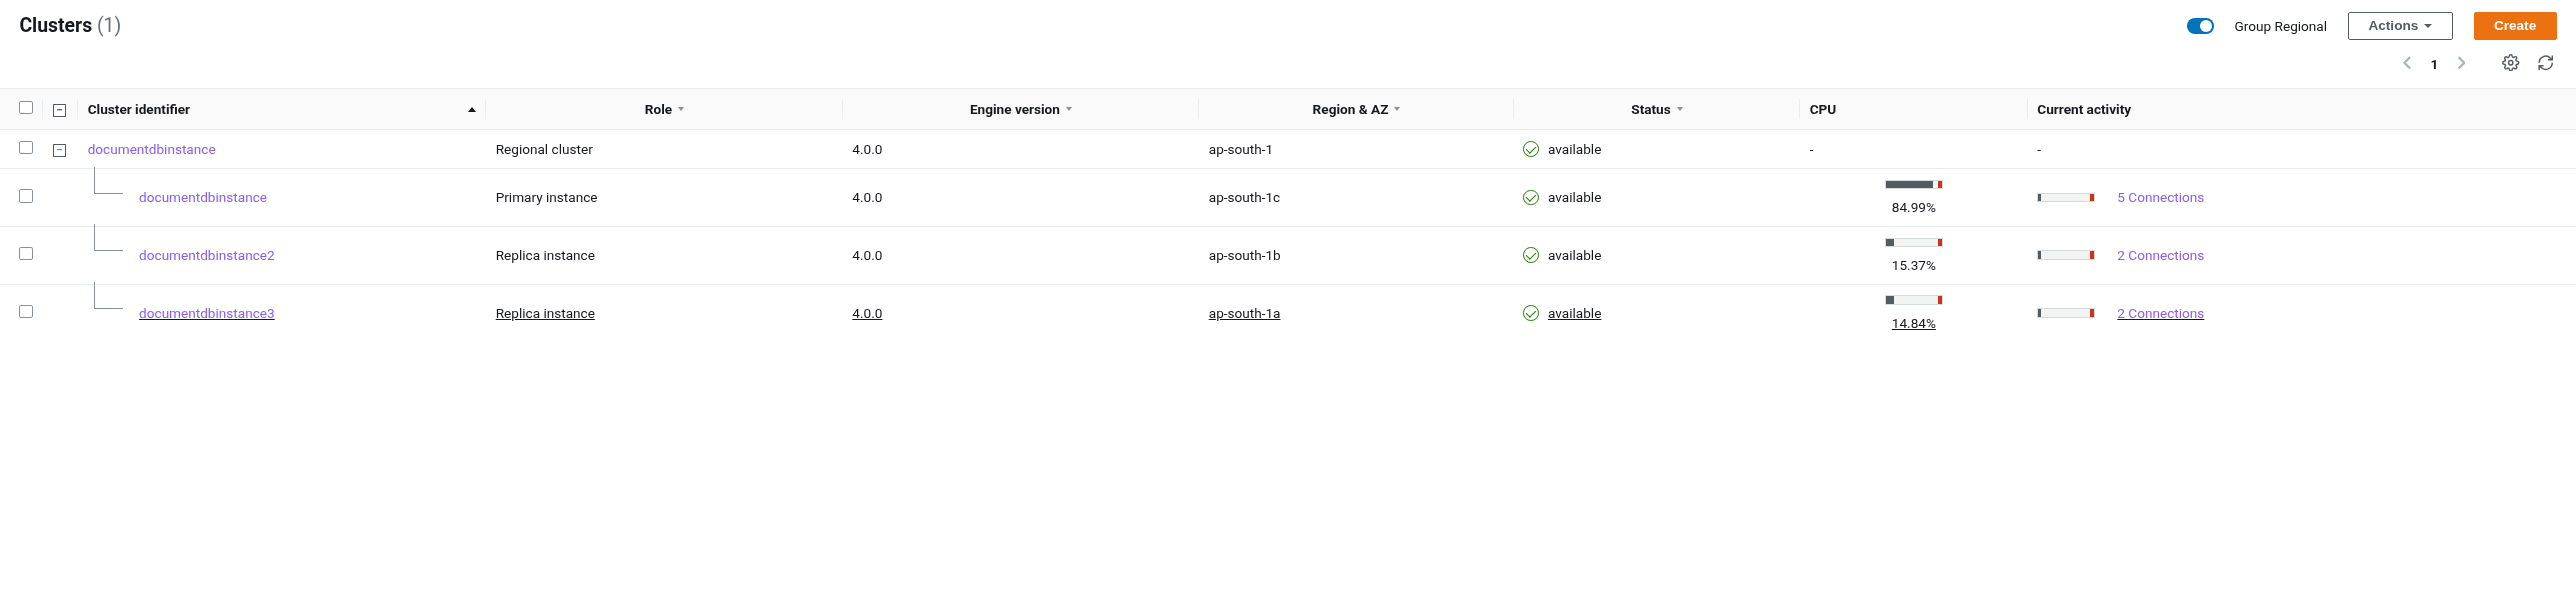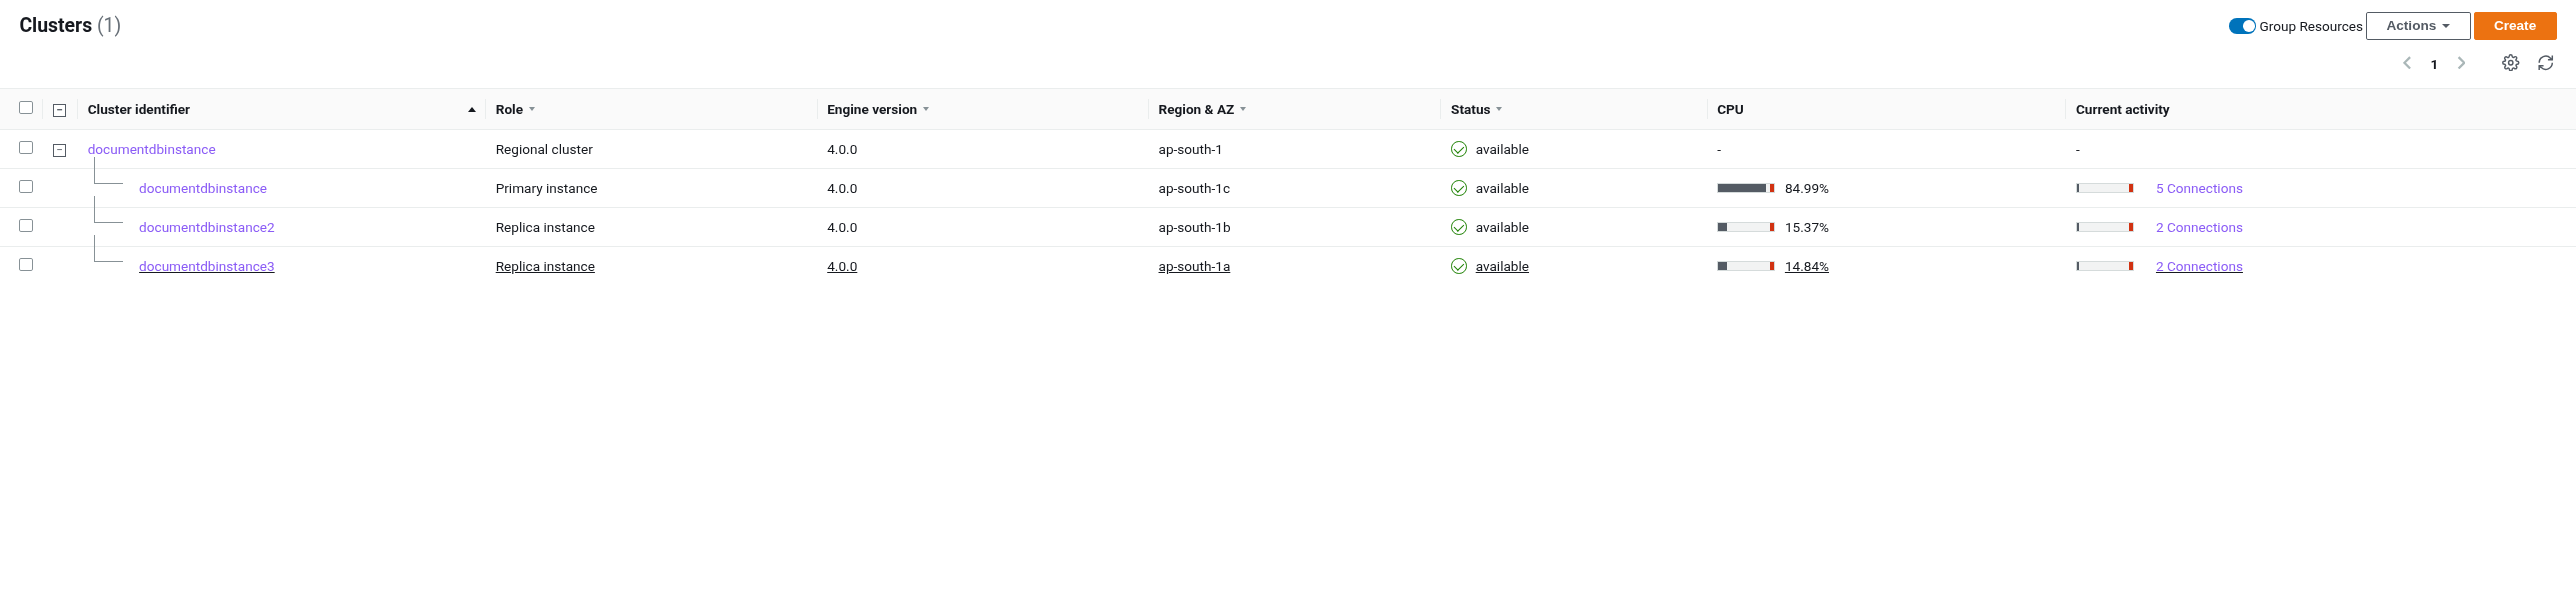--- a/index.html
+++ b/index.html
@@ -1,18 +1,18 @@
 <!DOCTYPE html>
 <html><head>
   <meta charset="utf-8">
   <style>
     * { box-sizing: border-box; margin: 0; padding: 0; }
     body { font-family: -apple-system, BlinkMacSystemFont, "Segoe UI", Roboto, "Helvetica Neue", Arial, sans-serif; font-size: 13.6px; color: #16191f; background: #fff; }
     
-    .header-bar { display: flex; align-items: center; padding: 11.7px 19.4px; gap: 3px; }
+    .header-bar { display: flex; align-items: center; padding: 11.7px 19.4px; gap: 21px; }
     .title-wrap { font-size: 19.4px; font-weight: 700; }
     .title-count { color: #687078; font-weight: 400; }
     .spacer { flex: 1; }
     
     .toggle { width: 27px; height: 15.6px; background: #0073bb; border-radius: 7.8px; position: relative; cursor: pointer; }
     .toggle::after { content: ""; position: absolute; right: 1.9px; top: 1.9px; width: 11.7px; height: 11.7px; background: #fff; border-radius: 50%; }
     .toggle-label { font-size: 13.6px; color: #16191f; }
     
     .btn { display: inline-flex; align-items: center; gap: 5.8px; padding: 5.8px 19.4px; border-radius: 1.9px; font-size: 13.6px; font-weight: 700; cursor: pointer; border: 1px solid; }
     .btn-secondary { background: #fff; border-color: #545b64; color: #545b64; }
@@ -44,43 +44,43 @@
     .checkbox { width: 13.6px; height: 13.6px; border: 1px solid #879196; border-radius: 1.9px; display: inline-block; background: #fff; }
     .expand-box { width: 13.6px; height: 13.6px; border: 1px solid #545b64; display: inline-flex; align-items: center; justify-content: center; font-size: 11.7px; line-height: 1; color: #545b64; cursor: pointer; background: #fff; }
     .tree-indent { display: inline-block; width: 29px; height: 27px; border-left: 1px solid #879196; border-bottom: 1px solid #879196; margin-left: 6.8px; margin-right: -1.9px; margin-top: -27px; margin-bottom: 7.8px; }
     .tree-wrap { display: flex; align-items: center; }
     .link { color: #8b5cf6; cursor: pointer; }
     
     .status-cell { display: flex; align-items: center; gap: 9px; }
     .status-icon { width: 15.6px; height: 15.6px; border: 1.5px solid #1d8102; border-radius: 50%; display: inline-flex; align-items: center; justify-content: center; }
     .status-icon::after { content: ""; width: 4.9px; height: 7.8px; border-right: 1.5px solid #1d8102; border-bottom: 1.5px solid #1d8102; transform: rotate(45deg); margin-top: -1.9px; }
     
-    .cpu-bar { display: flex; align-items: center; gap: 9.7px; }
+    .cpu-bar { display: flex; align-items: center; gap: 9.7px; flex-direction: column; }
     .bar-track { width: 58px; height: 9.7px; background: #f2f3f3; border: 1px solid #d5dbdb; position: relative; }
     .bar-fill { position: absolute; left: 0; top: 0; bottom: 0; background: #545b64; }
     .bar-red { position: absolute; right: 0; top: 0; bottom: 0; width: 3.9px; background: #d13212; }
     
     .activity-cell { display: flex; align-items: center; gap: 22px; }
     .col-checkbox { width: 43px; padding-left: 19.4px; }
     .col-expand { width: 35px; }
     .col-identifier { width: 408px; }
     th.col-identifier .col-sort { width: 100%; justify-content: flex-end; }
-    .th-inner { display:flex; align-items:center; justify-content: flex-start; }
+    .th-inner { display:flex; align-items:center; justify-content: center; }
   </style>
 </head>
 <body>
 
 <div class="header-bar">
   <div class="title-wrap">
     <span>Clusters</span>
     <span class="title-count">(1)</span>
   </div>
   <div class="spacer"></div>
   <div class="toggle"></div>
-  <span class="toggle-label">Group Resources</span>
+  <span class="toggle-label">Group Regional</span>
   <button class="btn btn-secondary">
     <span>Actions</span>
     <span class="caret"></span>
   </button>
   <button class="btn btn-primary">Create</button>
 </div>
 
 <div class="filter-row">
   <div class="pager">
     <span class="nav-btn">

